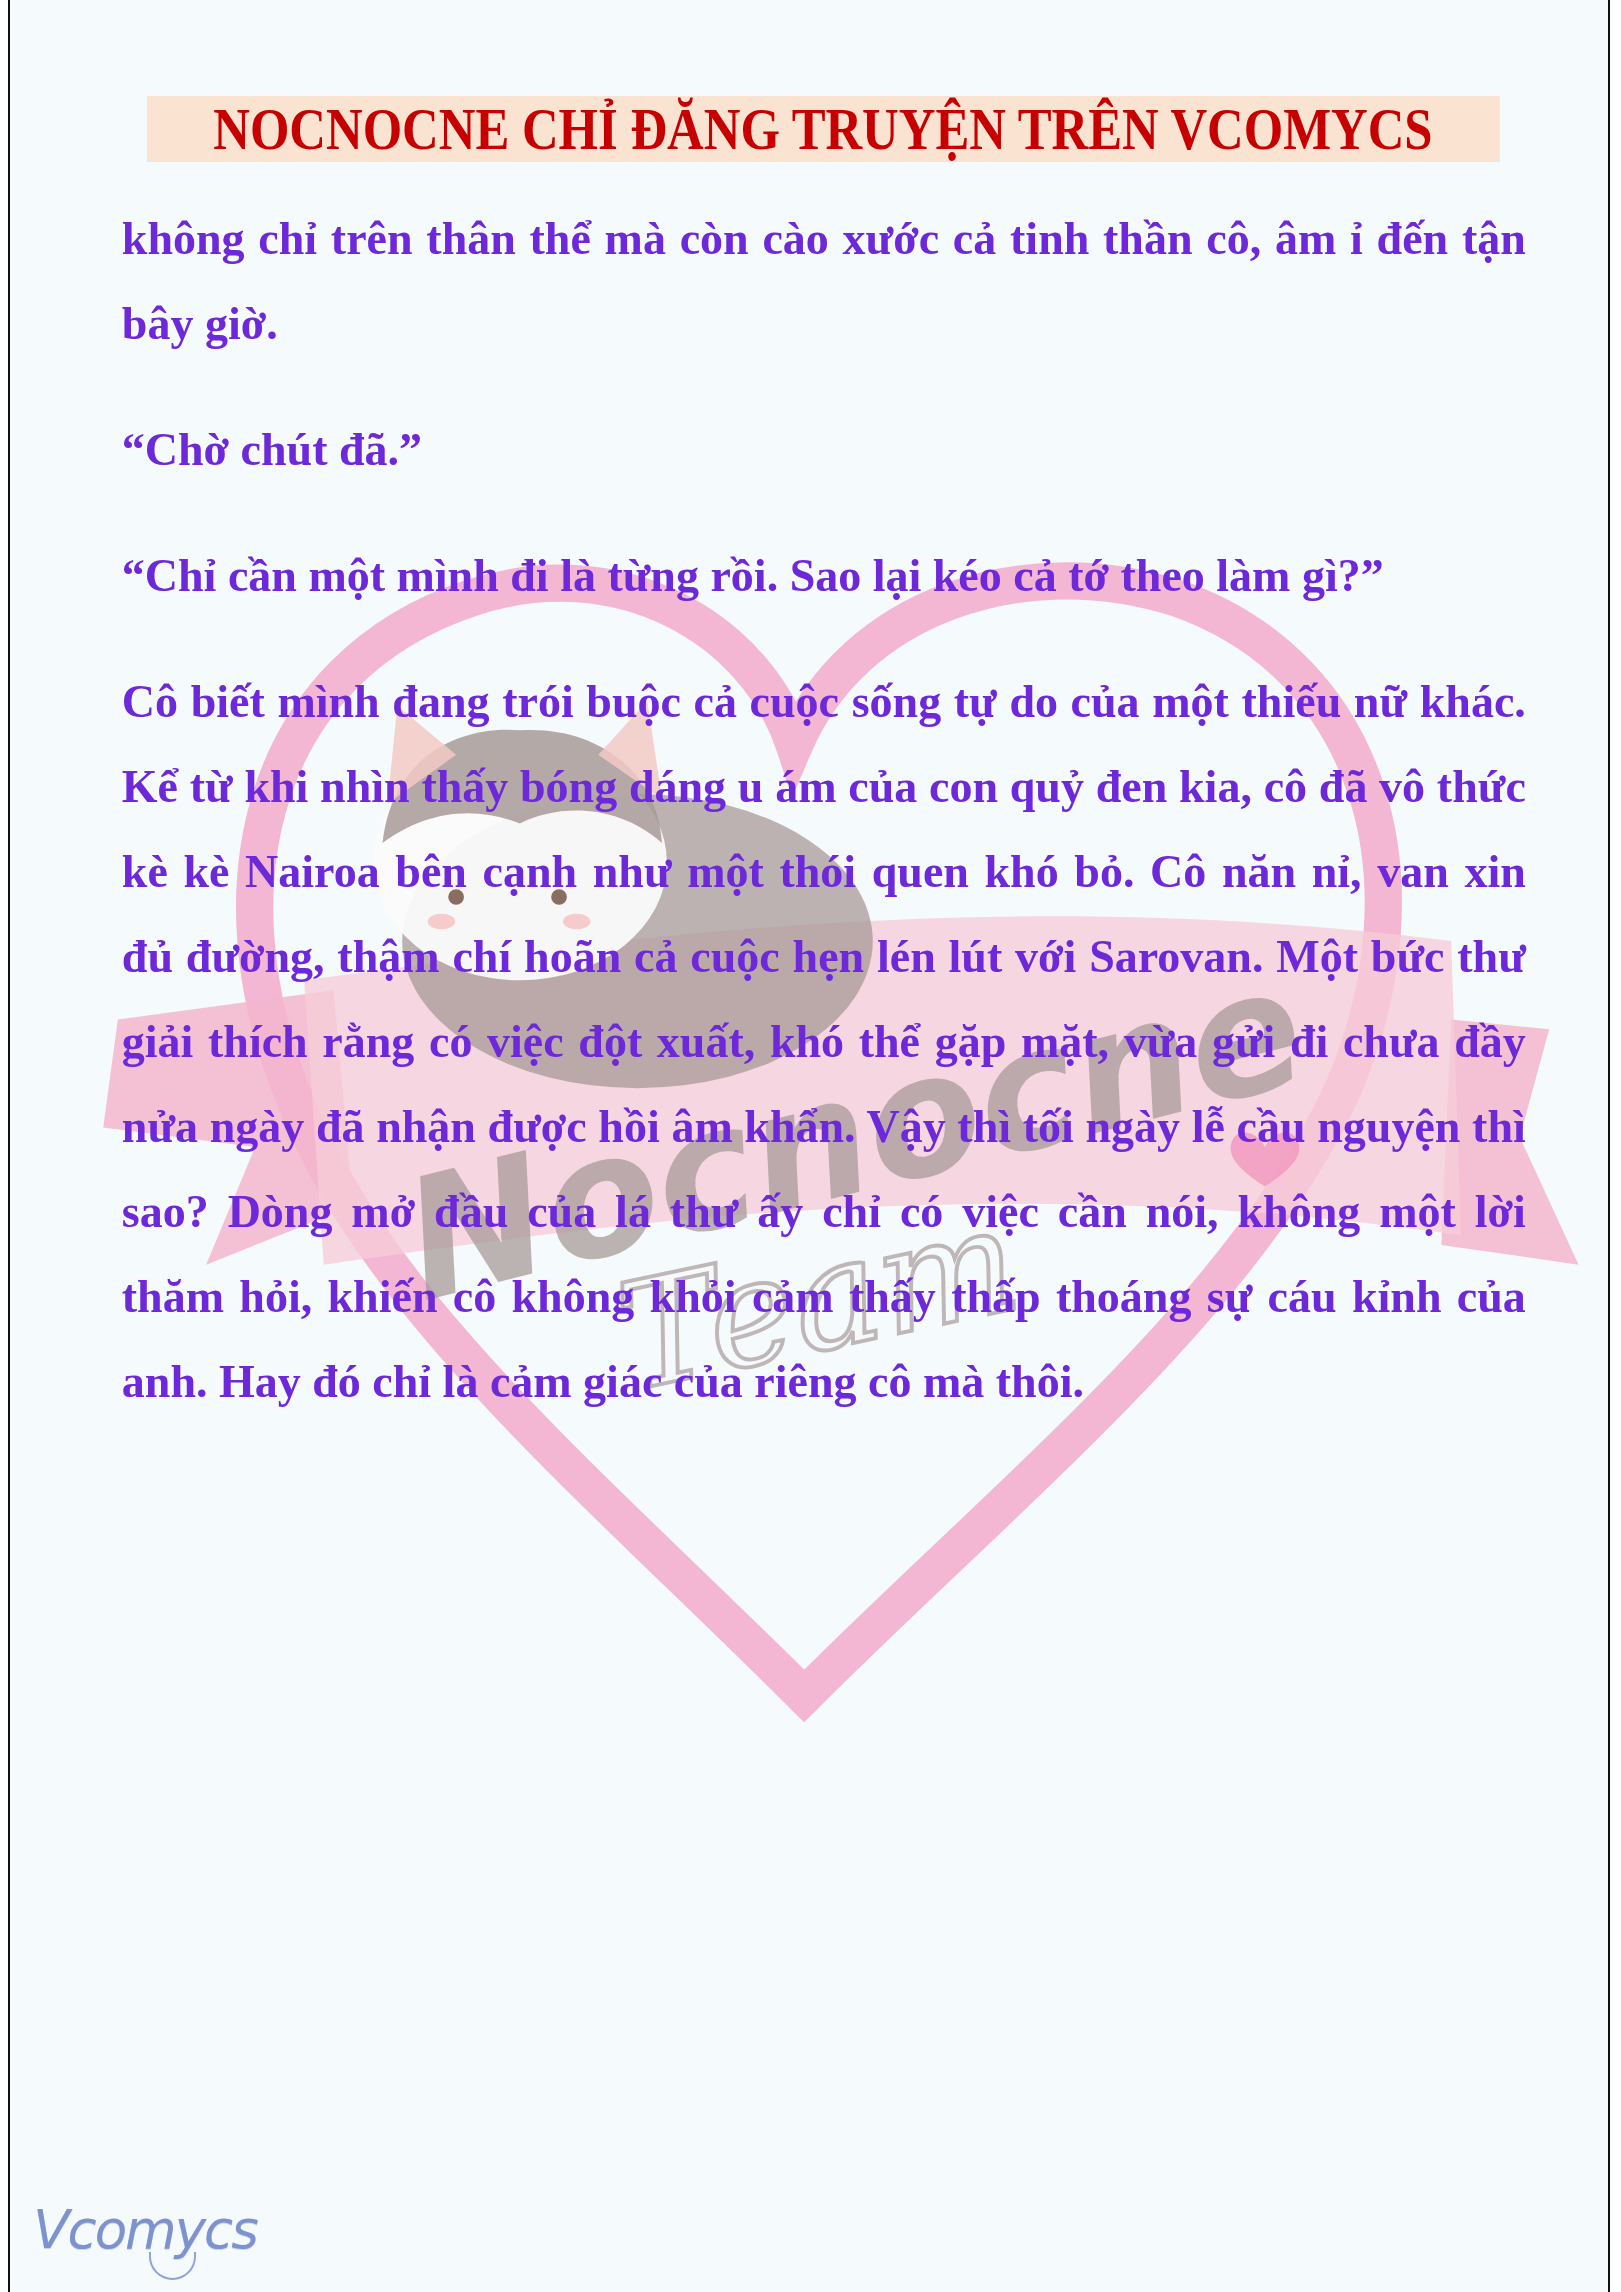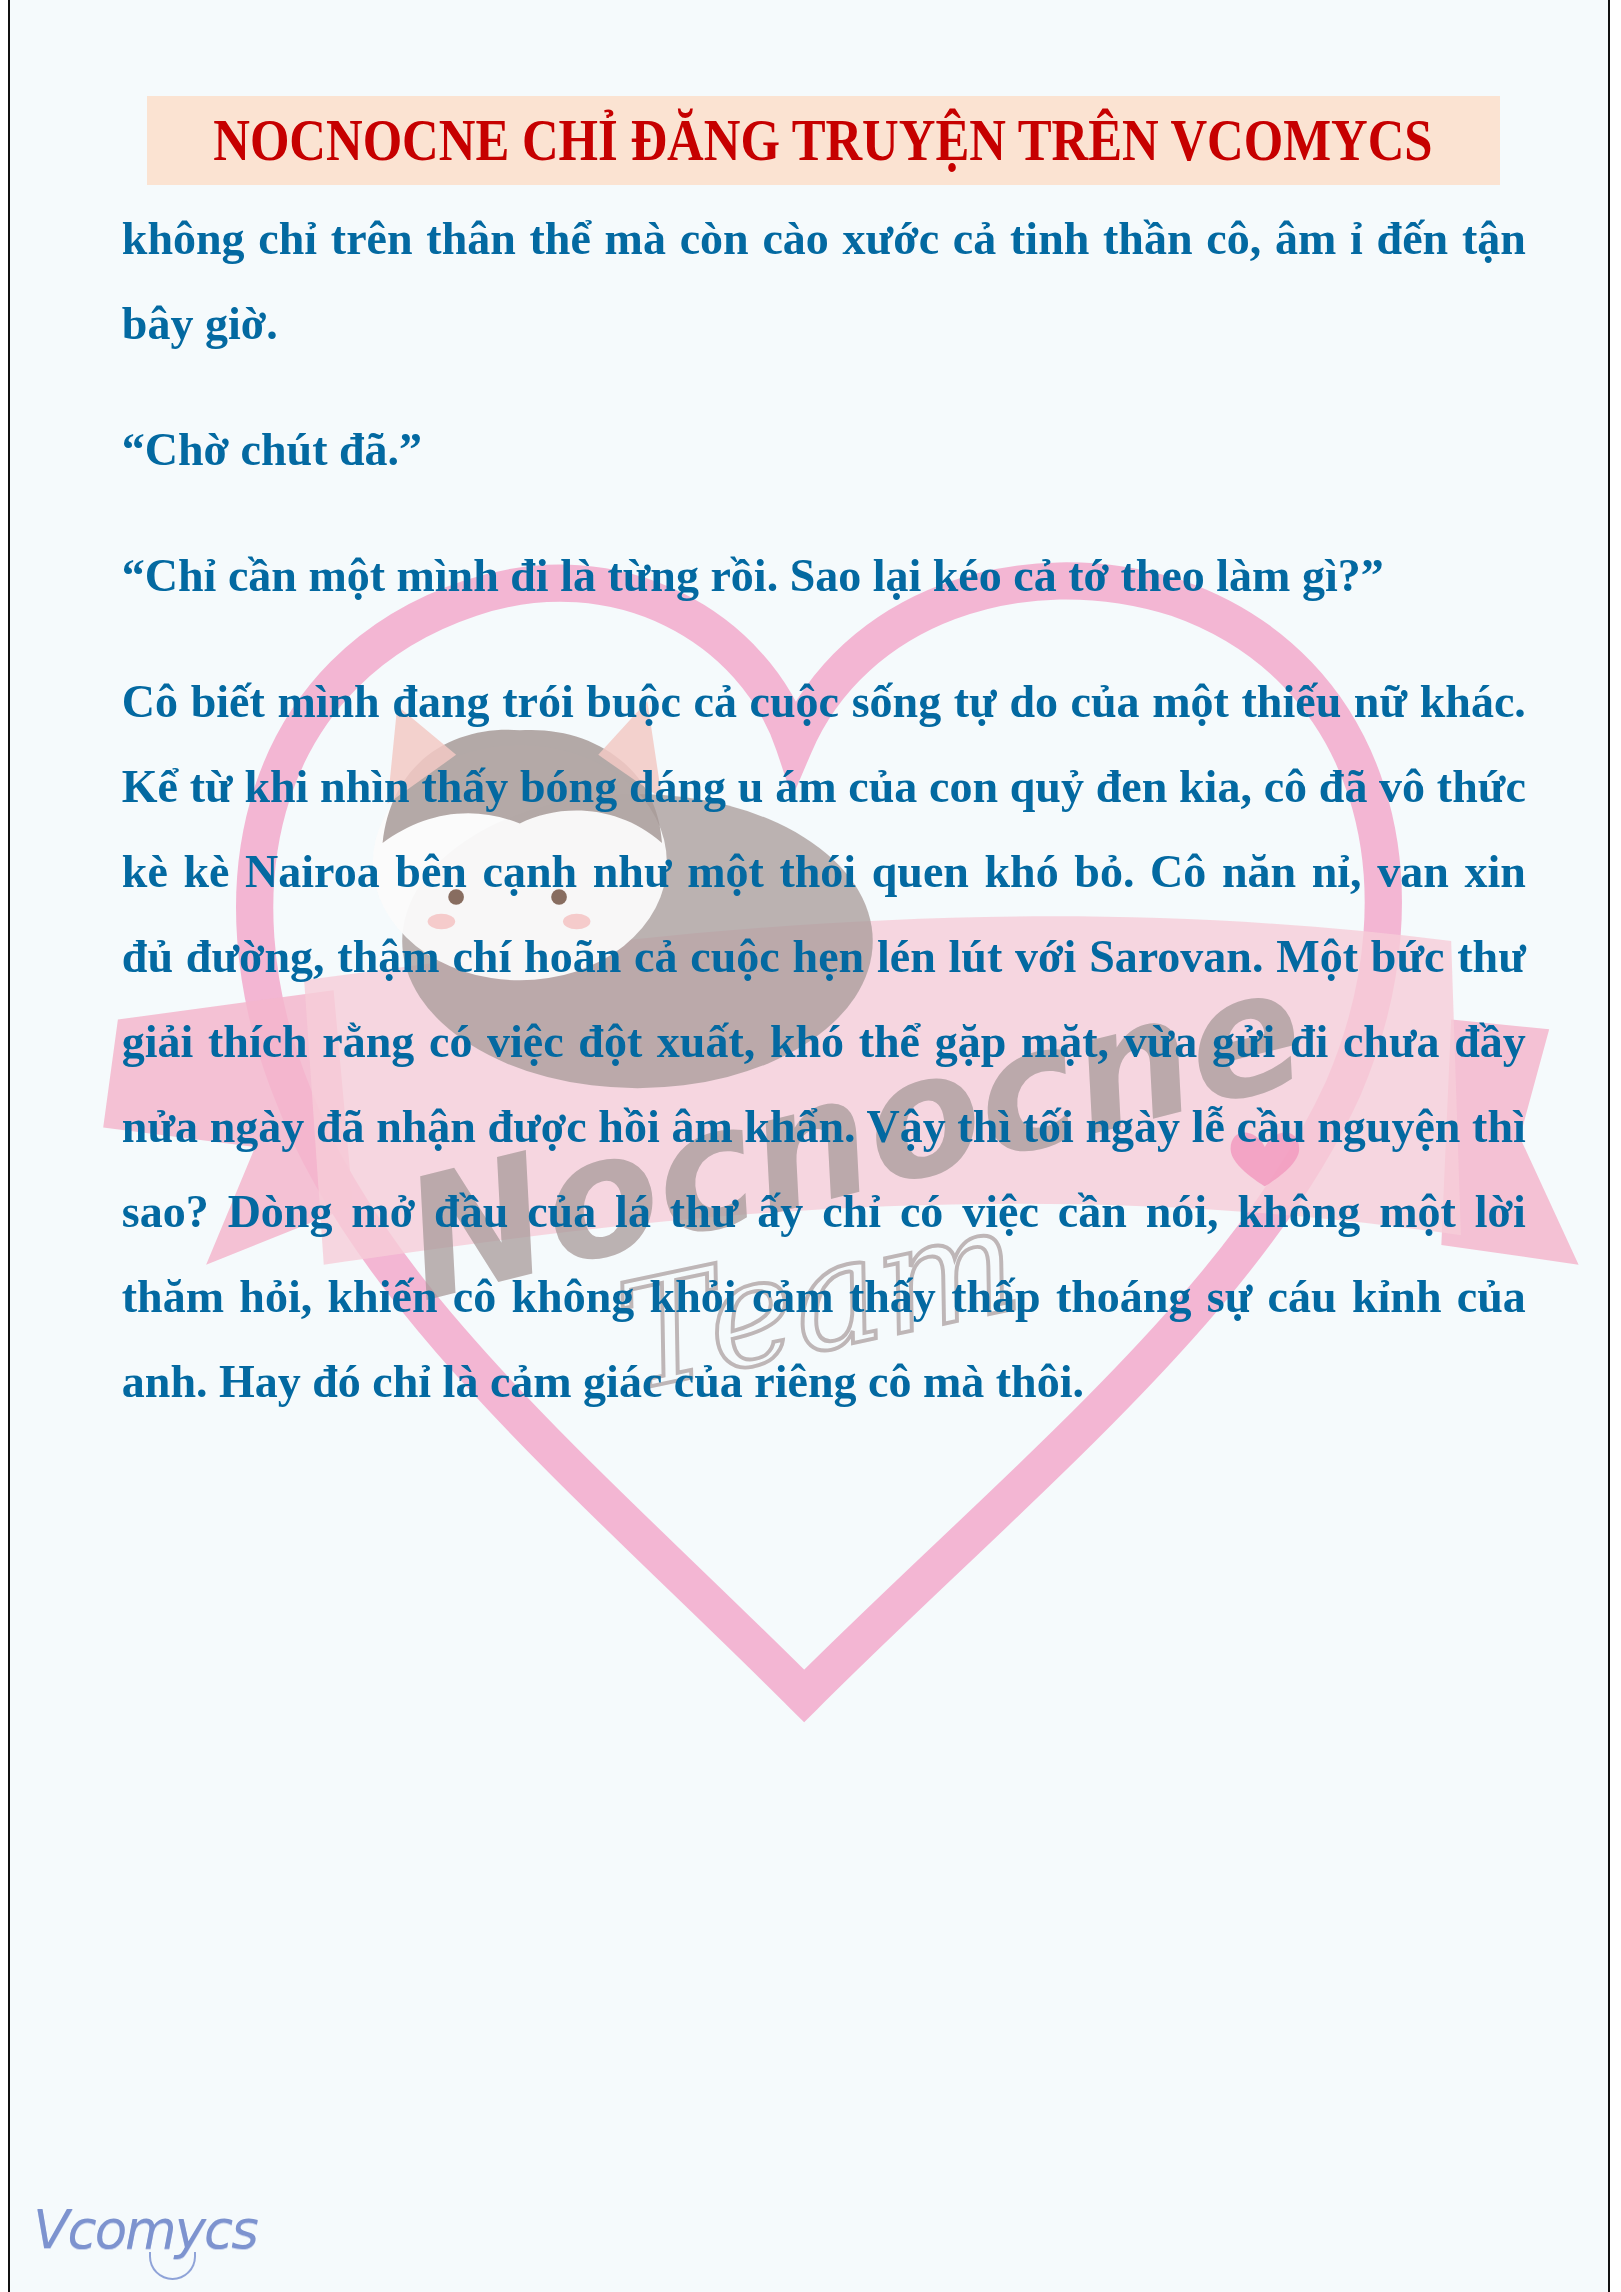--- a/index.html
+++ b/index.html
@@ -32,21 +32,21 @@
       width: 1602px;
       height: 2293px;
       pointer-events: none;
       z-index: 1;
     }
     .header-banner {
       position: absolute;
       left: 137px;
       top: 96px;
       width: 1353px;
-      height: 89px;
+      height: 66px;
       background: #fbe3d2;
       z-index: 2;
       display: flex;
       align-items: center;
       justify-content: center;
     }
     .header-title {
       font-family: "Liberation Serif", "DejaVu Serif", serif;
       font-weight: bold;
       font-size: 59px;
@@ -58,21 +58,21 @@
     }
     .content {
       position: absolute;
       left: 112px;
       top: 196px;
       width: 1404px;
       z-index: 3;
       font-family: "Liberation Serif", "DejaVu Serif", serif;
       font-weight: bold;
       font-size: 46px;
-      color: #0369a1;
+      color: #6d28d9;
       line-height: 85px;
     }
     .para {
       margin: 0 0 41px 0;
       text-align: justify;
       text-align-last: left;
     }
     .para.dialog {
       margin-bottom: 41px;
     }

